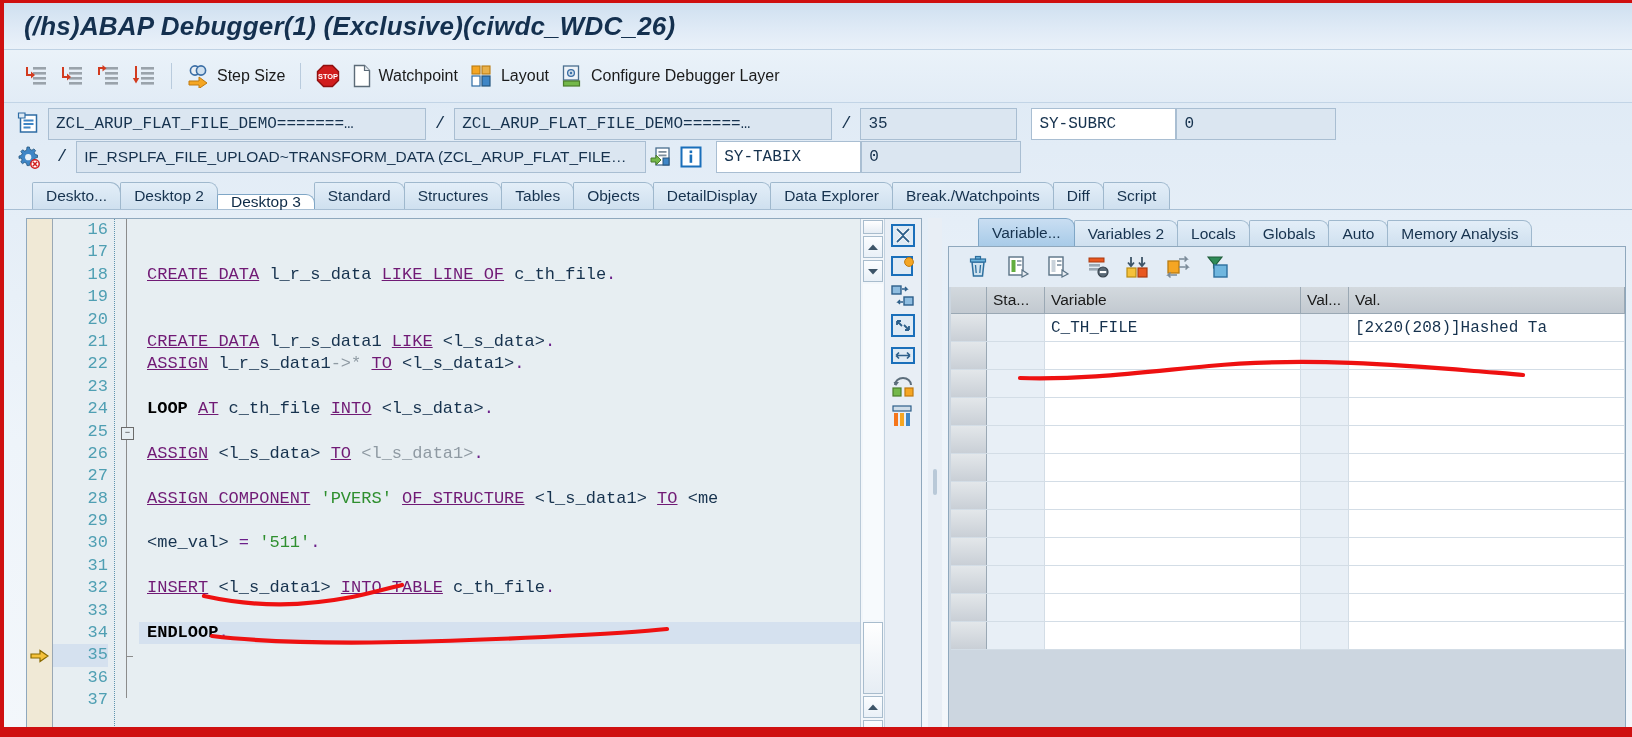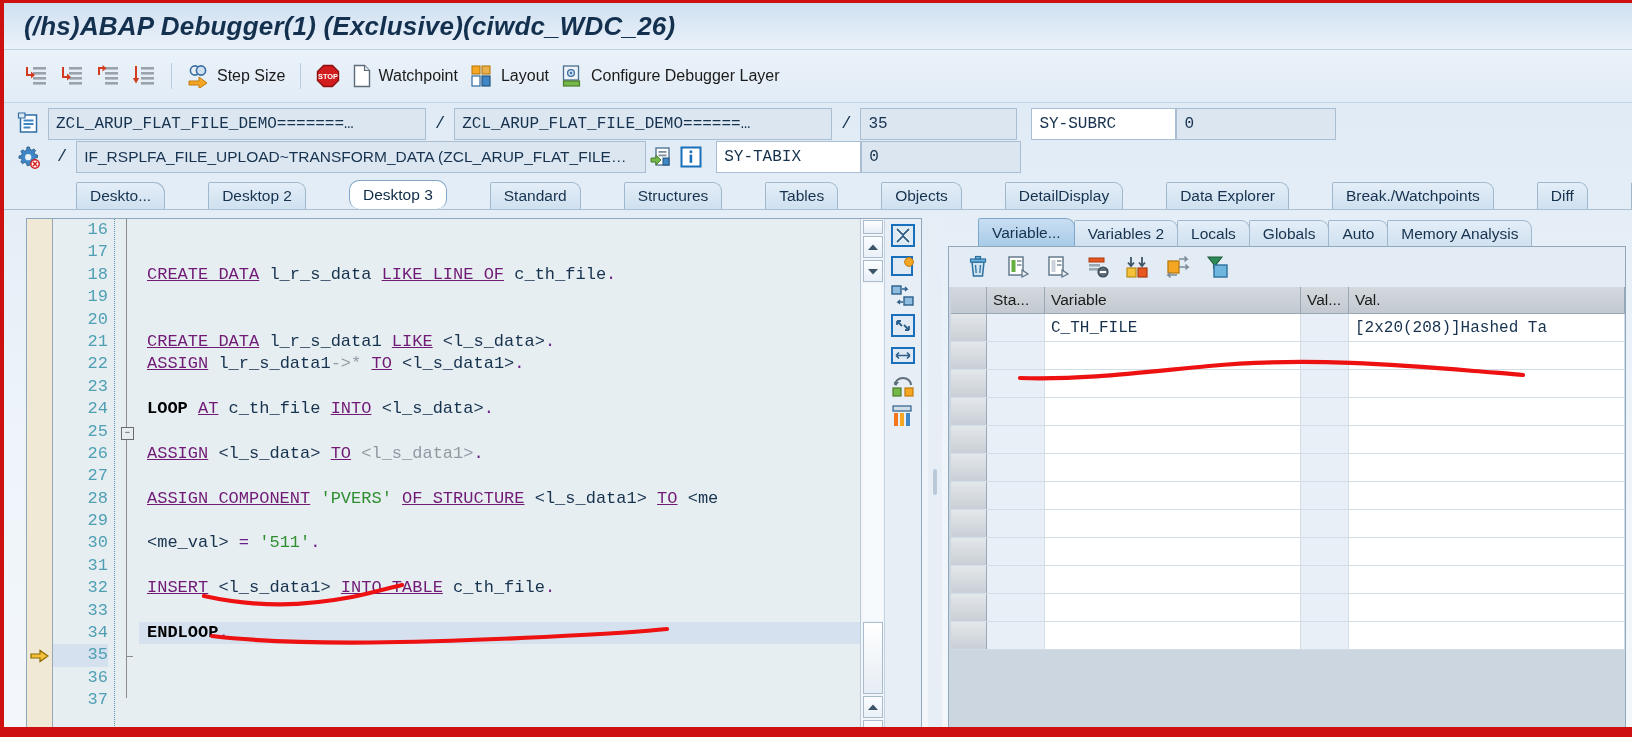--- a/index.html
+++ b/index.html
@@ -77,26 +77,25 @@
   }
   .tab{
     position:relative;box-sizing:border-box;
     height:27px;display:flex;align-items:center;
     padding:0 13px;margin-right:-1px;
     font-size:15.5px;color:#16324e;white-space:nowrap;
     background:linear-gradient(#e3eef8,#cfe0ef);
     border:1px solid #9fb8cd;border-bottom:none;
     border-radius:2px 9px 0 0;
     cursor:default;
-    margin-left:44px;
   }
   .tab.active{
     background:#ffffff;border-color:#7fa6c6;
     font-weight:normal;color:#0d2a46;
-    height:29px;z-index:5;border-radius:10px;
+    height:15px;z-index:5;
   }
   .tab.lead{border-radius:2px 11px 0 0;}
 
   
   .main{
     display:flex;
     height:calc(737px - 46px - 52px - 72px - 32px);
     padding:8px 6px 0 22px;gap:6px;box-sizing:border-box;
   }
 

